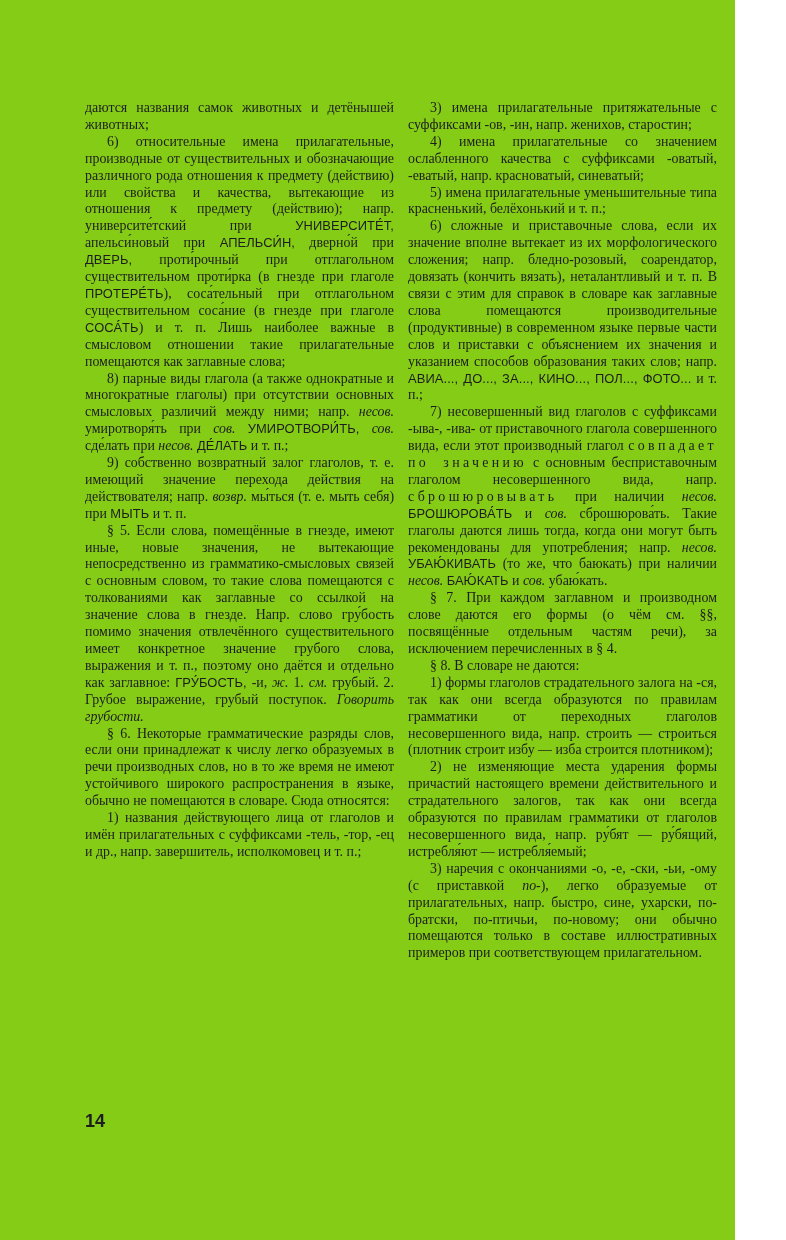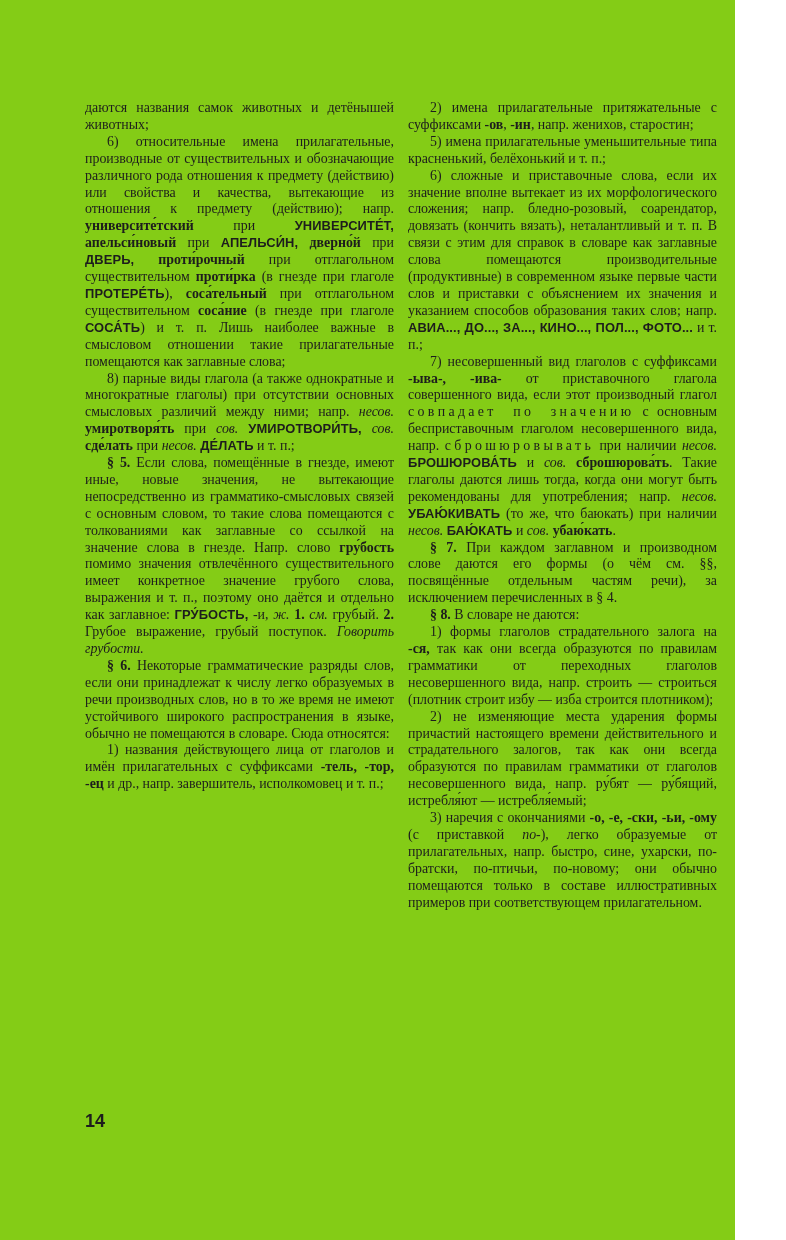--- a/index.html
+++ b/index.html
@@ -33,25 +33,25 @@
     -webkit-hyphens: auto;
   }
   .para {
     margin: 0;
     text-indent: 22px;
   }
   .para.no-indent {
     text-indent: 0;
   }
   .run-r { }
-  .run-b { font-weight: bold; }
+  .run-b { font-weight: normal; }
   .run-i { font-style: italic; }
   .run-h {
     font-family: "Liberation Sans", sans-serif;
-    font-weight: bold;
+    font-weight: normal;
     font-size: 0.93em;
     letter-spacing: 0.1px;
   }
   .run-sp {
     letter-spacing: 0.24em;
     word-spacing: 0.35em;
   }
   .page-number {
     position: absolute;
     left: 85px;
@@ -64,26 +64,28 @@
 </style>
 </head>
 <body>
 
 <div class="page">
   <div class="content">
     <div class="column">
         <p class="para no-indent"><span class="run-r">даются названия самок животных и детёнышей животных;</span></p>
         <p class="para"><span class="run-r">6) относительные имена прилагательные, производные от существительных и обозначающие различного рода отношения к предмету (действию) или свойства и качества, вытекающие из отношения к предмету (действию); напр. </span><span class="run-b">университе́тский</span><span class="run-r"> при </span><span class="run-h">УНИВЕРСИТЕ́Т,</span><span class="run-b"> апельси́новый</span><span class="run-r"> при </span><span class="run-h">АПЕЛЬСИ́Н,</span><span class="run-b"> дверно́й</span><span class="run-r"> при </span><span class="run-h">ДВЕРЬ,</span><span class="run-b"> проти́рочный</span><span class="run-r"> при отглагольном существительном </span><span class="run-b">проти́рка</span><span class="run-r"> (в гнезде при глаголе </span><span class="run-h">ПРОТЕРЕ́ТЬ</span><span class="run-r">), </span><span class="run-b">соса́тельный</span><span class="run-r"> при отглагольном существительном </span><span class="run-b">соса́ние</span><span class="run-r"> (в гнезде при глаголе </span><span class="run-h">СОСА́ТЬ</span><span class="run-r">) и т. п. Лишь наиболее важные в смысловом отношении такие прилагательные помещаются как заглавные слова;</span></p>
         <p class="para"><span class="run-r">8) парные виды глагола (а также однократные и многократные глаголы) при отсутствии основных смысловых различий между ними; напр. </span><span class="run-i">несов.</span><span class="run-r"> </span><span class="run-b">умиротворя́ть</span><span class="run-r"> при </span><span class="run-i">сов.</span><span class="run-r"> </span><span class="run-h">УМИРОТВОРИ́ТЬ,</span><span class="run-r"> </span><span class="run-i">сов.</span><span class="run-r"> </span><span class="run-b">сде́лать</span><span class="run-r"> при </span><span class="run-i">несов.</span><span class="run-r"> </span><span class="run-h">ДЕ́ЛАТЬ</span><span class="run-r"> и т. п.;</span></p>
+        <p class="para"><span class="run-r">9) собственно возвратный залог глаголов, т. е. имеющий значение перехода действия на действователя; напр. </span><span class="run-i">возвр.</span><span class="run-r"> </span><span class="run-b">мы́ться</span><span class="run-r"> (т. е. мыть себя) при </span><span class="run-h">МЫТЬ</span><span class="run-r"> и т. п.</span></p>
         <p class="para"><span class="run-b">§ 5.</span><span class="run-r"> Если слова, помещённые в гнезде, имеют иные, новые значения, не вытекающие непосредственно из грамматико-смысловых связей с основным словом, то такие слова помещаются с толкованиями как заглавные со ссылкой на значение слова в гнезде. Напр. слово </span><span class="run-b">гру́бость</span><span class="run-r"> помимо значения отвлечённого существительного имеет конкретное значение грубого слова, выражения и т. п., поэтому оно даётся и отдельно как заглавное: </span><span class="run-h">ГРУ́БОСТЬ,</span><span class="run-r"> -и, </span><span class="run-i">ж.</span><span class="run-r"> </span><span class="run-b">1.</span><span class="run-r"> </span><span class="run-i">см.</span><span class="run-r"> грубый. </span><span class="run-b">2.</span><span class="run-r"> Грубое выражение, грубый поступок. </span><span class="run-i">Говорить грубости.</span></p>
         <p class="para"><span class="run-b">§ 6.</span><span class="run-r"> Некоторые грамматические разряды слов, если они принадлежат к числу легко образуемых в речи производных слов, но в то же время не имеют устойчивого широкого распространения в языке, обычно не помещаются в словаре. Сюда относятся:</span></p>
         <p class="para"><span class="run-r">1) названия действующего лица от глаголов и имён прилагательных с суффиксами </span><span class="run-b">-тель, -тор, -ец</span><span class="run-r"> и др., напр. завершитель, исполкомовец и т. п.;</span></p>
       </div>
     <div class="column">
-        <p class="para"><span class="run-r">2) имена прилагательные притяжательные с суффиксами </span><span class="run-b">-ов</span><span class="run-r">, </span><span class="run-b">-ин</span><span class="run-r">, напр. женихов, старостин;</span></p>
+        <p class="para"><span class="run-r">3) имена прилагательные притяжательные с суффиксами </span><span class="run-b">-ов</span><span class="run-r">, </span><span class="run-b">-ин</span><span class="run-r">, напр. женихов, старостин;</span></p>
+        <p class="para"><span class="run-r">4) имена прилагательные со значением ослабленного качества с суффиксами </span><span class="run-b">-оватый, -еватый,</span><span class="run-r"> напр. красноватый, синеватый;</span></p>
         <p class="para"><span class="run-r">5) имена прилагательные уменьшительные типа красненький, белёхонький и т. п.;</span></p>
         <p class="para"><span class="run-r">6) сложные и приставочные слова, если их значение вполне вытекает из их морфологического сложения; напр. бледно-розовый, соарендатор, довязать (кончить вязать), неталантливый и т. п. В связи с этим для справок в словаре как заглавные слова помещаются производительные (продуктивные) в современном языке первые части слов и приставки с объяснением их значения и указанием способов образования таких слов; напр. </span><span class="run-h">АВИА..., ДО..., ЗА..., КИНО..., ПОЛ..., ФОТО...</span><span class="run-r"> и т. п.;</span></p>
         <p class="para"><span class="run-r">7) несовершенный вид глаголов с суффиксами </span><span class="run-b">-ыва-, -ива-</span><span class="run-r"> от приставочного глагола совершенного вида, если этот производный глагол </span><span class="run-sp">совпадает по значению</span><span class="run-r"> с основным бесприставочным глаголом несовершенного вида, напр. </span><span class="run-sp">сброшюровывать</span><span class="run-r"> при наличии </span><span class="run-i">несов.</span><span class="run-r"> </span><span class="run-h">БРОШЮРОВА́ТЬ</span><span class="run-r"> и </span><span class="run-i">сов.</span><span class="run-r"> </span><span class="run-b">сброшюрова́ть</span><span class="run-r">. Такие глаголы даются лишь тогда, когда они могут быть рекомендованы для употребления; напр. </span><span class="run-i">несов.</span><span class="run-r"> </span><span class="run-h">УБАЮ́КИВАТЬ</span><span class="run-r"> (то же, что баюкать) при наличии </span><span class="run-i">несов.</span><span class="run-r"> </span><span class="run-h">БАЮ́КАТЬ</span><span class="run-r"> и </span><span class="run-i">сов.</span><span class="run-r"> </span><span class="run-b">убаю́кать</span><span class="run-r">.</span></p>
         <p class="para"><span class="run-b">§ 7.</span><span class="run-r"> При каждом заглавном и производном слове даются его формы (о чём см. §§, посвящённые отдельным частям речи), за исключением перечисленных в § 4.</span></p>
         <p class="para"><span class="run-b">§ 8.</span><span class="run-r"> В словаре не даются:</span></p>
         <p class="para"><span class="run-r">1) формы глаголов страдательного залога на </span><span class="run-b">-ся,</span><span class="run-r"> так как они всегда образуются по правилам грамматики от переходных глаголов несовершенного вида, напр. строить — строиться (плотник строит избу — изба строится плотником);</span></p>
         <p class="para"><span class="run-r">2) не изменяющие места ударения формы причастий настоящего времени действительного и страдательного залогов, так как они всегда образуются по правилам грамматики от глаголов несовершенного вида, напр. ру́бят — ру́бящий, истребля́ют — истребля́емый;</span></p>
         <p class="para"><span class="run-r">3) наречия с окончаниями </span><span class="run-b">-о, -е, -ски, -ьи, -ому</span><span class="run-r"> (с приставкой </span><span class="run-i">по-</span><span class="run-r">), легко образуемые от прилагательных, напр. быстро, сине, ухарски, по-братски, по-птичьи, по-новому; они обычно помещаются только в составе иллюстративных примеров при соответствующем прилагательном.</span></p>
       </div>
   </div>

